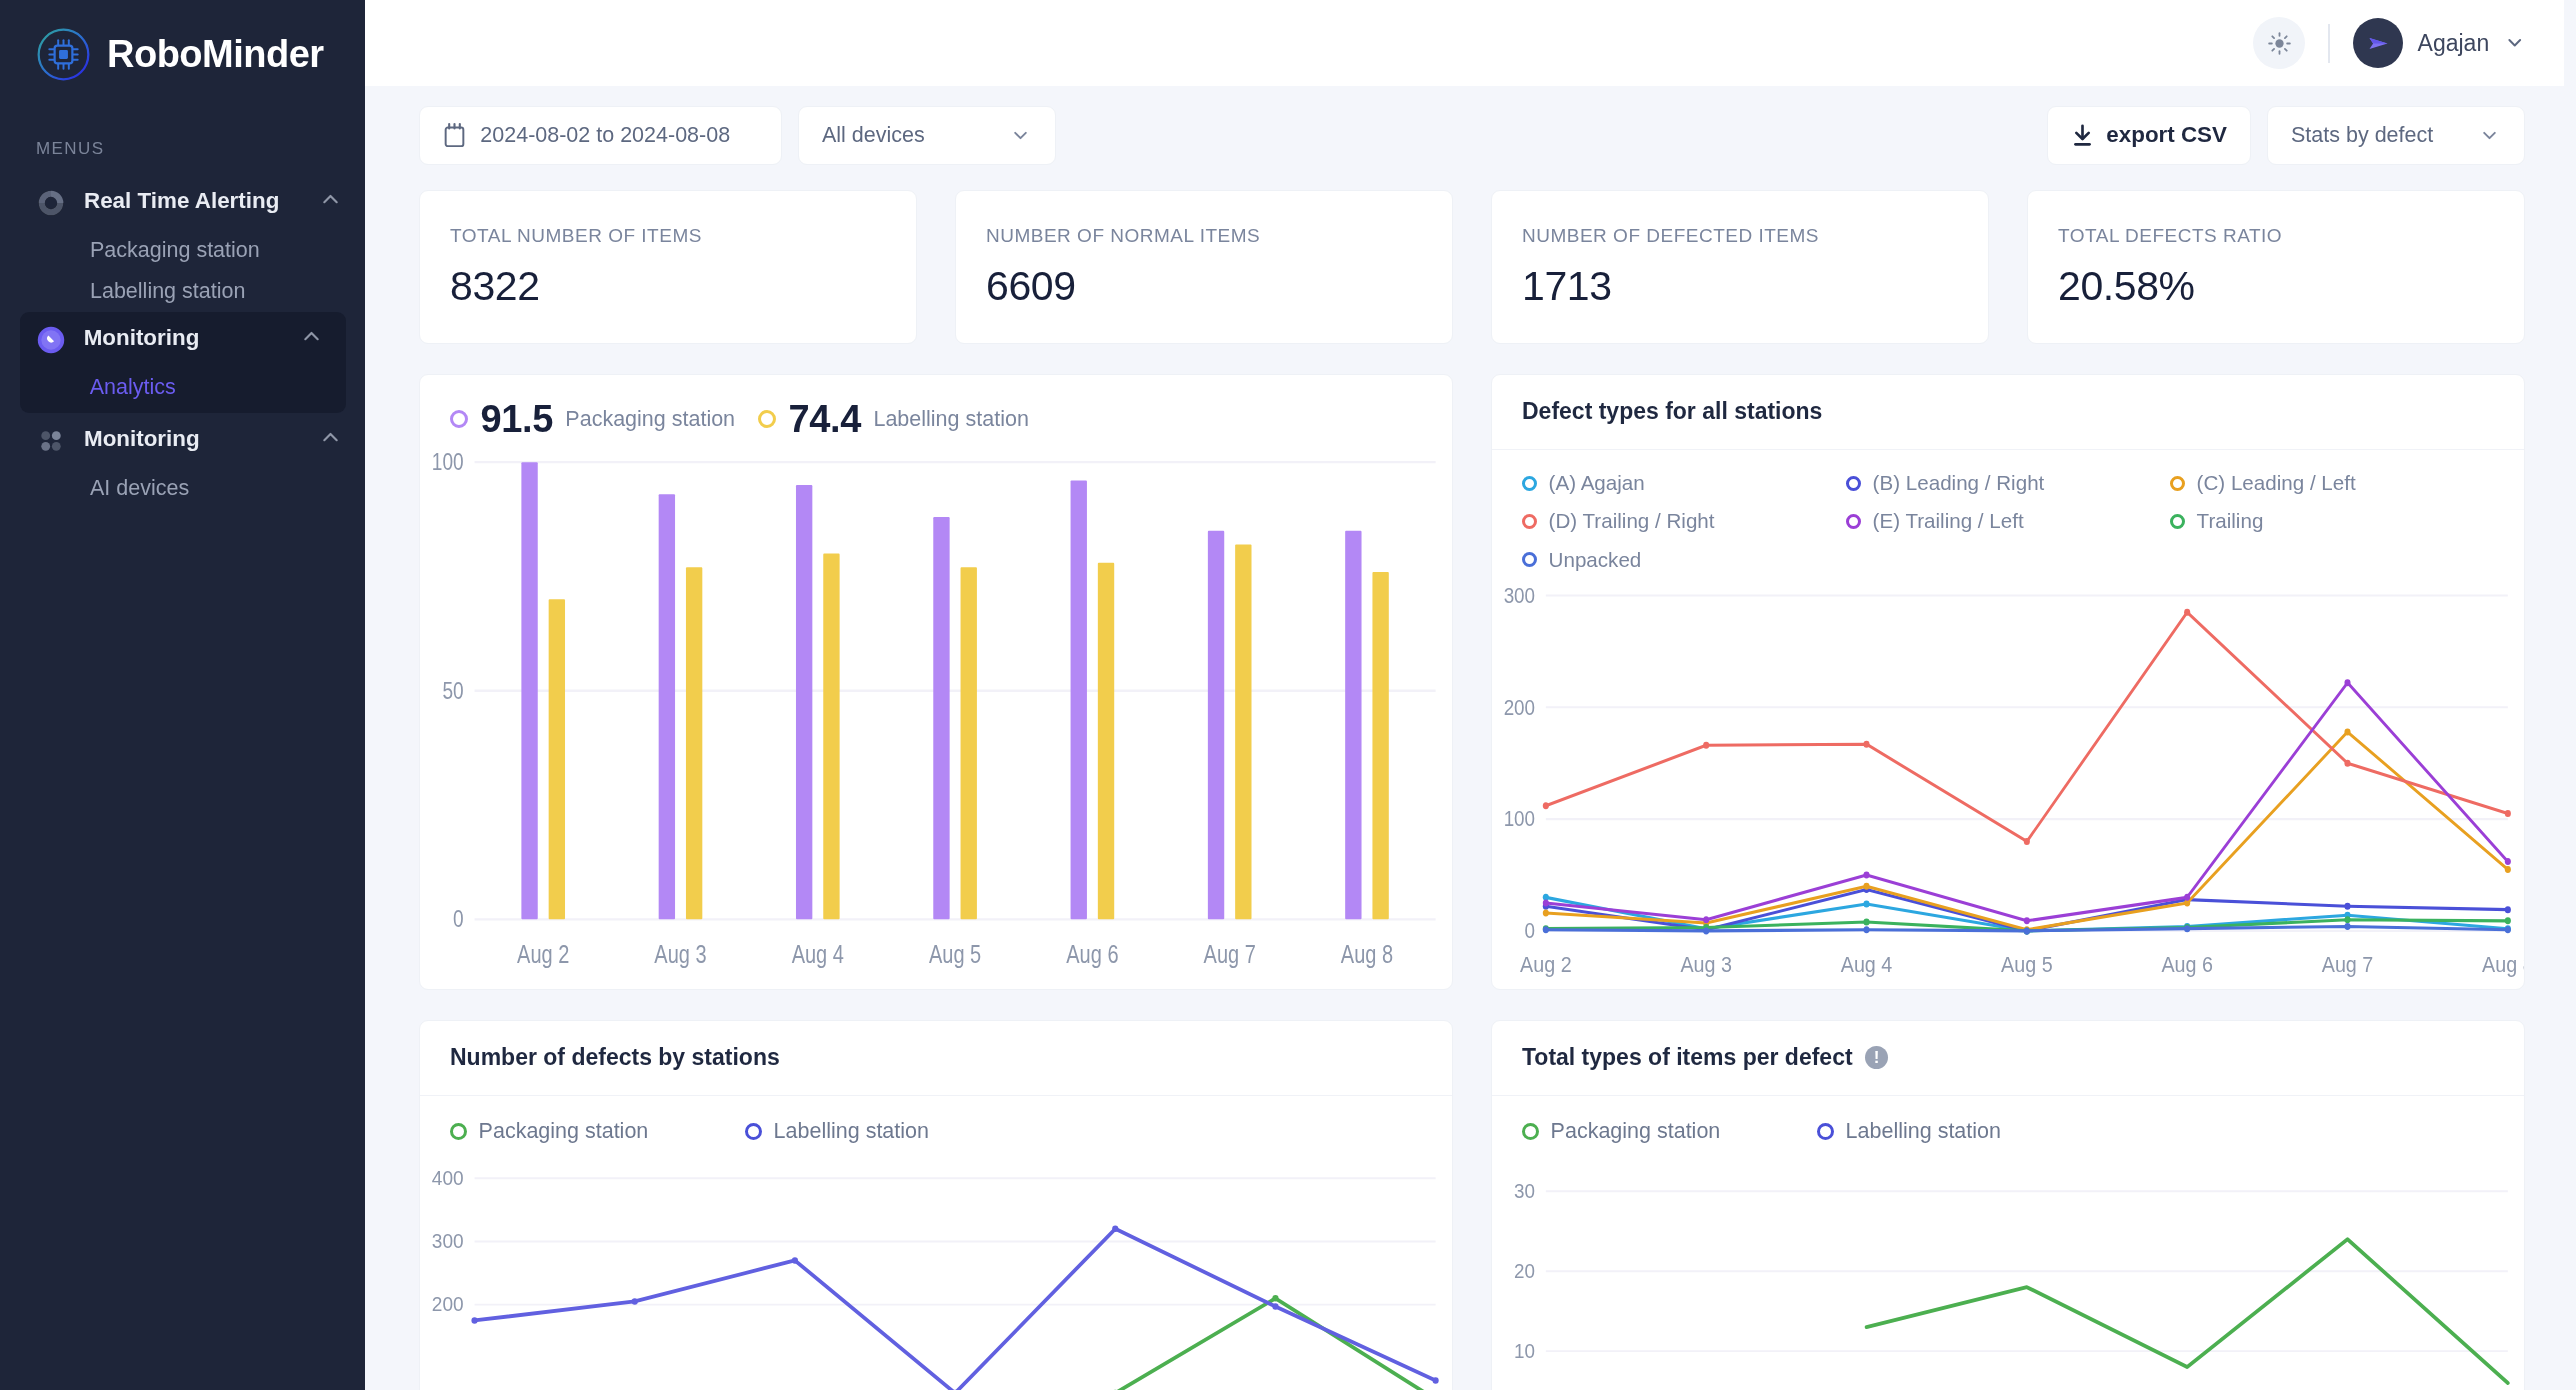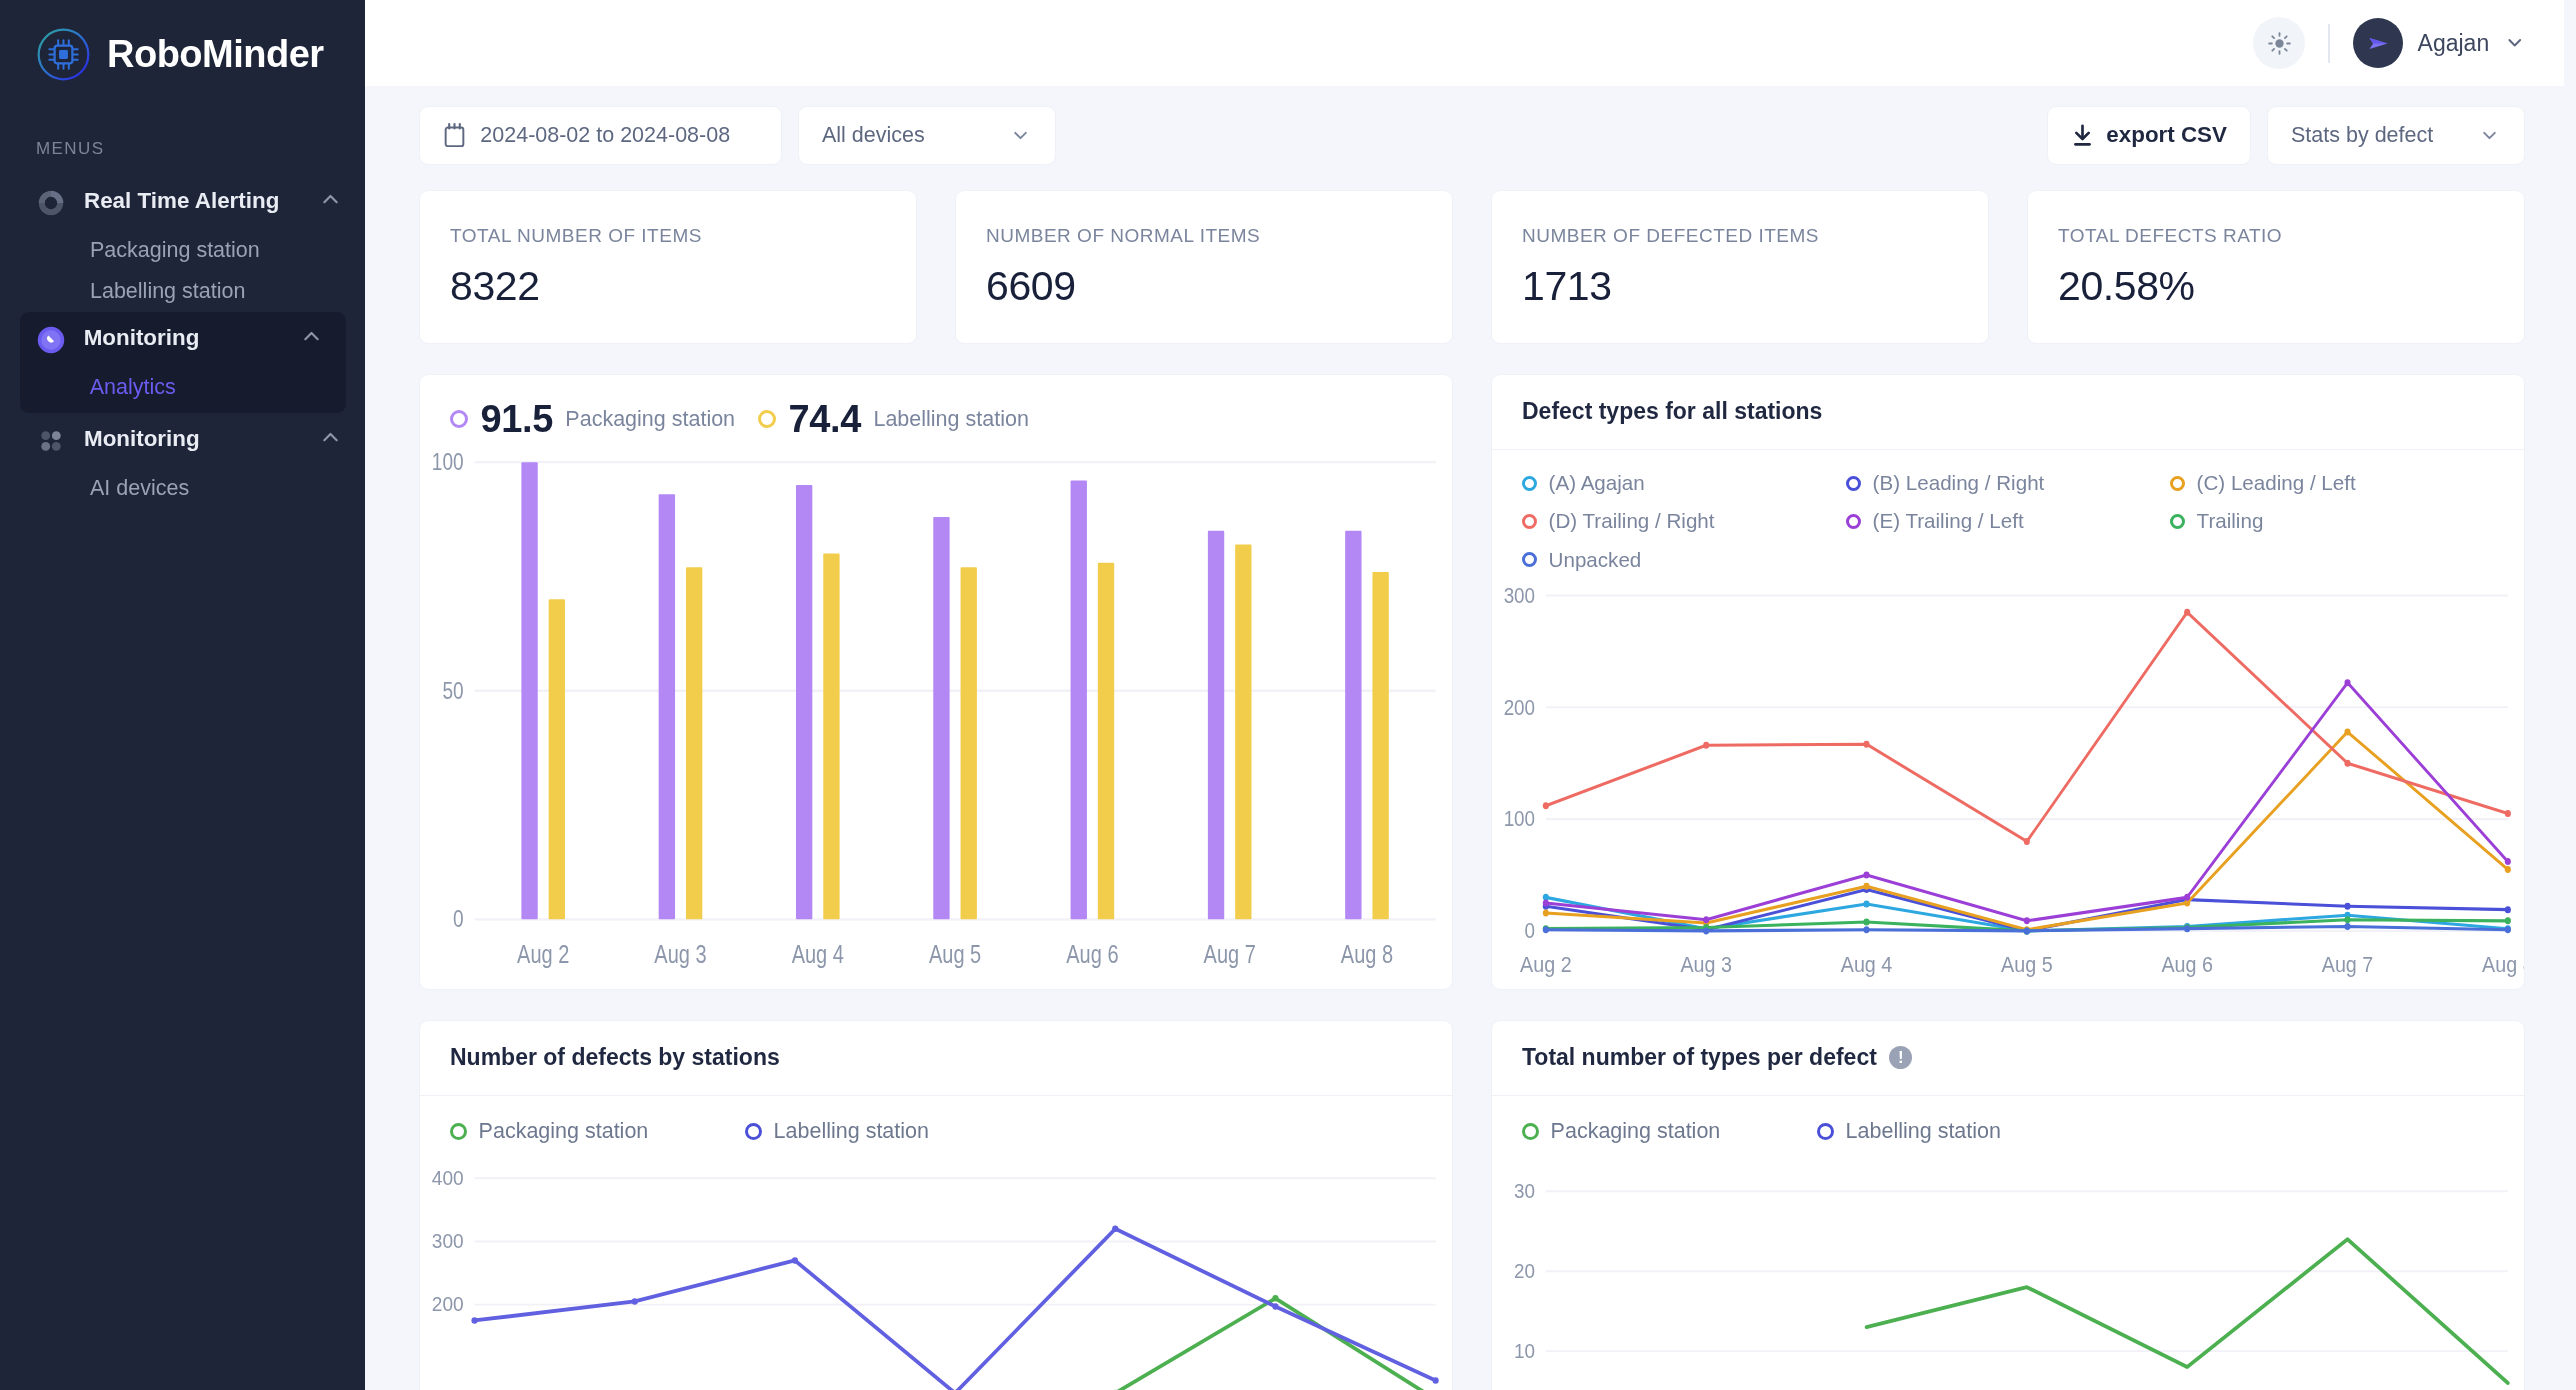--- a/index.html
+++ b/index.html
@@ -537,21 +537,21 @@
                 <text x="596" y="384" text-anchor="middle" class="tick-lab">Aug 5</text>
                 <text x="774.6666666666666" y="384" text-anchor="middle" class="tick-lab">Aug 6</text>
                 <text x="953.3333333333333" y="384" text-anchor="middle" class="tick-lab">Aug 7</text>
                 <text x="1132" y="384" text-anchor="middle" class="tick-lab">Aug 8</text>
               </svg>
           </div>
         </div>
 
         <div class="card" style="height:412px">
           <div class="card-head">
-            <span class="card-title">Total number of types per defect</span>
+            <span class="card-title">Total types of items per defect</span>
             <span class="info-i">!</span>
           </div>
           <div class="legend-two">
             <span class="leg-it">
               <span class="ring" style="border-color:#4caf50"></span>
               <span class="leg-lab">Packaging station</span>
             </span>
             <span class="leg-it">
               <span class="ring" style="border-color:#4a50d8"></span>
               <span class="leg-lab">Labelling station</span>

